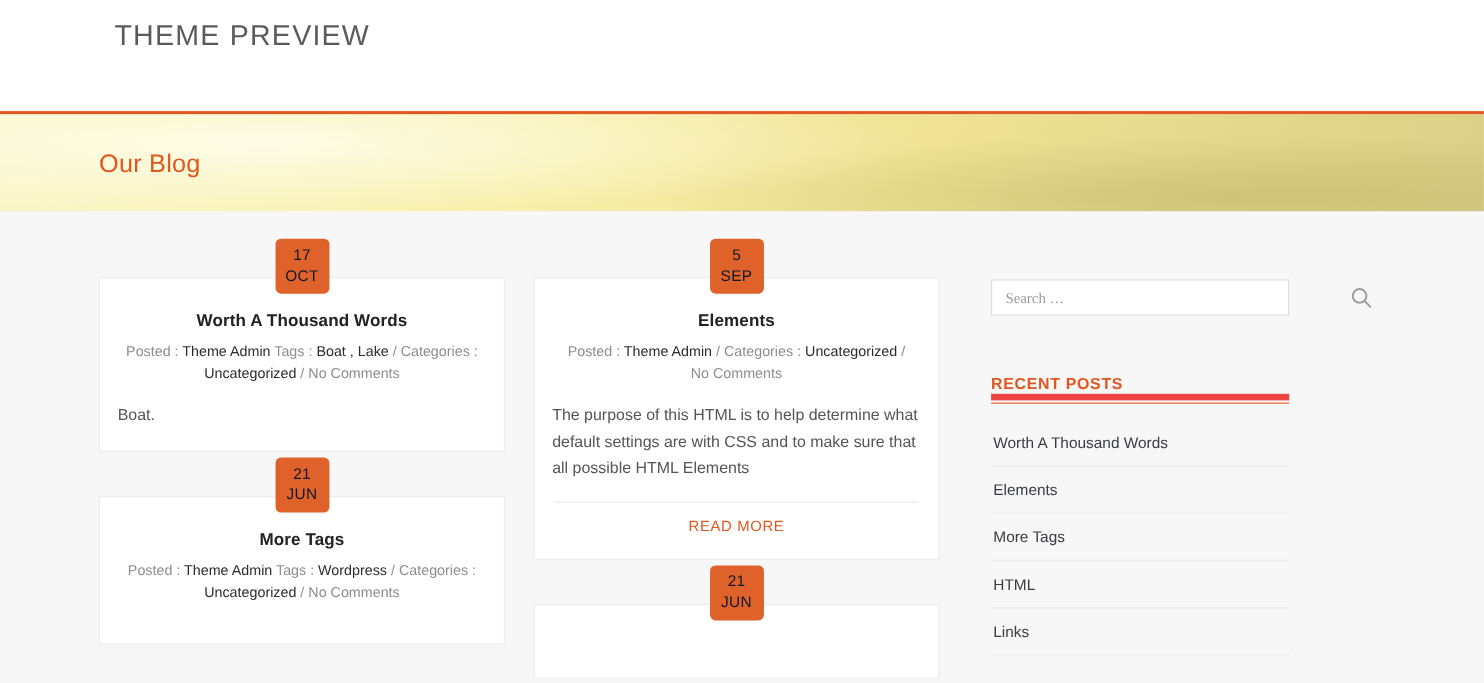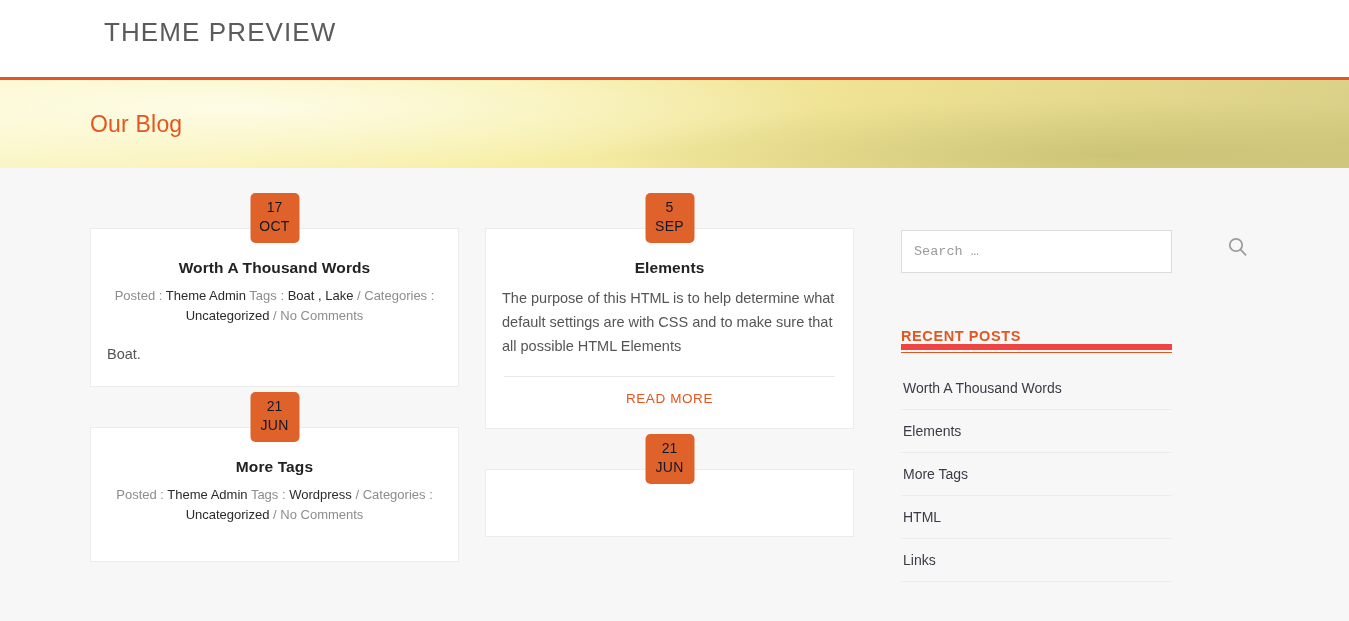--- a/index.html
+++ b/index.html
@@ -13,21 +13,21 @@
   body {
     font-family: "Liberation Sans", sans-serif;
     background: #f7f7f7;
     color: #444;
     -webkit-font-smoothing: antialiased;
   }
 
   
   .site-header {
     background: #ffffff;
-    height: 80px;
+    height: 104px;
     padding: 18px 0 0 104px;
     border-bottom: 3px solid #e2561f;
     position: relative;
   }
   .site-title {
     font-size: 26px;
     font-weight: 400;
     letter-spacing: 1.1px;
     color: #5b5b5b;
     text-transform: uppercase;
@@ -146,24 +146,24 @@
     width: 464px;
     padding: 0 88px 0 16px;
   }
   .search-form {
     position: relative;
     margin-bottom: 55px;
     margin-top: 2px;
   }
   .search-input {
     width: 271px;
-    height: 43px;
+    height: 33px;
     border: 1px solid #dcdcdc;
     background: #ffffff;
-    font-family: Liberation Mono, monospace;
+    font-family: Liberation Serif, serif;
     font-size: 13.5px;
     color: #555;
     padding: 0 40px 0 12px;
     outline: none;
   }
   .search-input::placeholder { color: #9a9a9a; }
   .search-icon {
     position: absolute;
     right: 14px;
     top: 7px;
@@ -236,20 +236,21 @@
     </div>
 
     <div class="post-column">
 
       <article class="post-card">
         <div class="date-badge">
           <span class="d-day">5</span>
           <span class="d-mon">SEP</span>
         </div>
         <h2 class="post-title">Elements</h2>
+        <div class="post-meta"><span>Posted : </span><span class="meta-val">Theme Admin</span><span> / Categories : </span><span class="meta-val">Uncategorized</span><span> / No Comments</span></div>
         <p class="post-excerpt">The purpose of this HTML is to help determine what default settings are with CSS and to make sure that all possible HTML Elements</p>
         <hr class="post-divider">
         <a href="#" class="read-more">READ MORE</a>
       </article>
 
       <article class="post-card card-short">
         <div class="date-badge">
           <span class="d-day">21</span>
           <span class="d-mon">JUN</span>
         </div>

